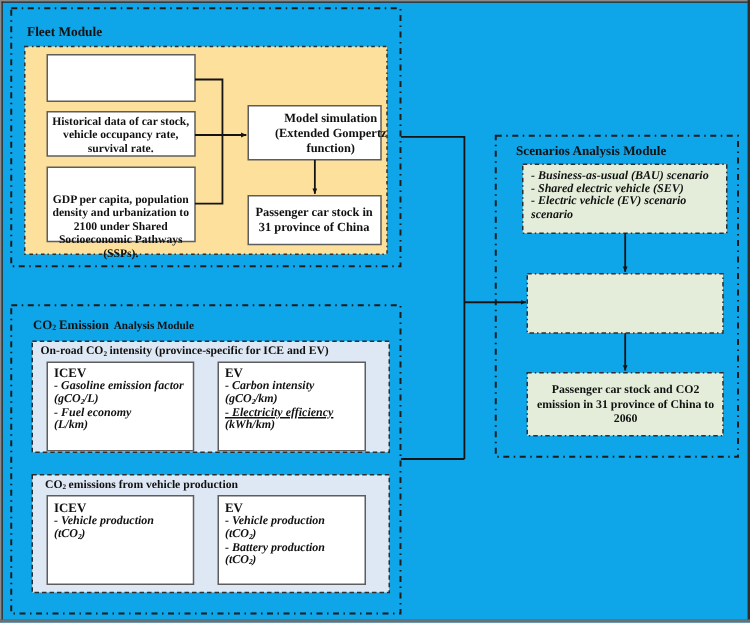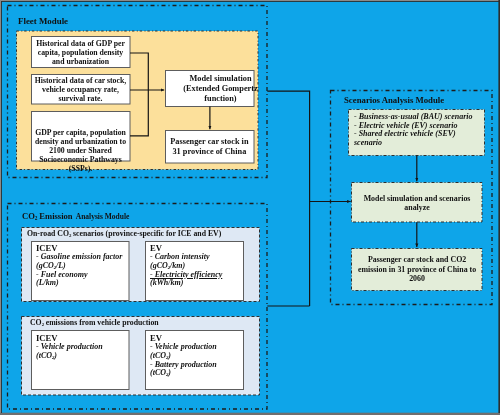--- a/index.html
+++ b/index.html
@@ -62,25 +62,20 @@
     <rect x="145.5" y="330.5" width="98" height="59" fill="#ffffff" stroke="#5d5d5d" stroke-width="1"></rect>
 
     <rect x="330.5" y="90.5" width="161.5" height="214" fill="none" stroke="#1c1c1c" stroke-width="1.3" stroke-dasharray="4 3 1 3"></rect>
     <rect x="348.5" y="109.5" width="136" height="46" fill="#E3EDD9" stroke="#2e2e2e" stroke-width="1" stroke-dasharray="3 2 1 2"></rect>
     <rect x="351.5" y="182.5" width="130.5" height="39.5" fill="#E3EDD9" stroke="#2e2e2e" stroke-width="1" stroke-dasharray="3 2 1 2"></rect>
     <rect x="351.5" y="248.5" width="130.5" height="42" fill="#E3EDD9" stroke="#2e2e2e" stroke-width="1" stroke-dasharray="3 2 1 2"></rect>
   </svg>
 
   <div class="mtitle" style="left:18.2px;top:16.3px;font-size:8.9px;">Fleet Module</div>
 
-  <div class="ctr" style="left:31px;top:36px;width:99px;height:31.5px;font-size:7.75px;line-height:9.1px;">
-    <span>Historical data of GDP per</span>
-    <span>capita, population density</span>
-    <span>and urbanization</span>
-  </div>
 
   <div class="ctr" style="left:31px;top:73.6px;width:99px;height:30.5px;font-size:7.75px;line-height:9.1px;">
     <span>Historical data of car stock,</span>
     <span>vehicle occupancy rate,</span>
     <span>survival rate.</span>
   </div>
 
   <div class="ctr" style="left:31px;top:125px;width:99px;height:50.4px;font-size:7.75px;line-height:9.1px;">
     <span>GDP per capita, population</span>
     <span>density and urbanization to</span>
@@ -98,21 +93,21 @@
   <div class="ctr" style="left:165.4px;top:130.3px;width:88.8px;height:32.6px;font-size:8.3px;line-height:9.7px;">
     <span>Passenger car stock  in</span>
     <span>31 province of China</span>
   </div>
 
   <div class="mtitle" style="left:22.2px;top:210.8px;font-size:8.55px;">
     <span>CO</span><sub>2</sub><span> Emission</span><span style="font-size:7.5px;margin-left:3.2px;">Analysis Module</span>
   </div>
 
   <div class="grplabel" style="left:26.8px;top:229px;font-size:7.78px;">
-    <span>On-road CO</span><sub>2</sub><span> scenarios (province-specific for ICE and EV)</span>
+    <span>On-road CO</span><sub>2</sub><span> intensity (province-specific for ICE and EV)</span>
   </div>
 
   <div class="lft" style="left:35.7px;top:244.3px;width:92px;">
     <div class="ct" style="font-size:8.6px;line-height:9.1px;">ICEV</div>
     <div class="cl" style="font-size:8px;line-height:8.7px;"><span>- Gasoline emission factor</span></div>
     <div class="cl" style="font-size:8px;line-height:8.7px;"><span>(gCO</span><sub>2</sub><span>/L)</span></div>
     <div class="cl" style="font-size:8px;line-height:8.7px;"><span>- Fuel economy</span></div>
     <div class="cl" style="font-size:8px;line-height:8.7px;"><span>(L/km)</span></div>
   </div>
 
@@ -139,29 +134,25 @@
     <div class="cl" style="font-size:8px;line-height:8.7px;"><span>- Vehicle production</span></div>
     <div class="cl" style="font-size:8px;line-height:8.7px;"><span>(tCO</span><sub>2</sub><span>)</span></div>
     <div class="cl" style="font-size:8px;line-height:8.7px;"><span>- Battery production</span></div>
     <div class="cl" style="font-size:8px;line-height:8.7px;"><span>(tCO</span><sub>2</sub><span>)</span></div>
   </div>
 
   <div class="mtitle" style="left:344.4px;top:94.6px;font-size:8.75px;">Scenarios Analysis Module</div>
 
   <div class="lft" style="left:354.3px;top:112.7px;width:128px;">
     <div class="cl" style="font-size:8px;line-height:8.6px;">- Business-as-usual (BAU) scenario</div>
+    <div class="cl" style="font-size:8px;line-height:8.6px;">- Shared electric vehicle (SEV)</div>
     <div class="cl" style="font-size:8px;line-height:8.6px;">- Electric vehicle (EV) scenario</div>
-    <div class="cl" style="font-size:8px;line-height:8.6px;">- Shared electric vehicle (SEV)</div>
     <div class="cl" style="font-size:8px;line-height:8.6px;">scenario</div>
   </div>
 
-  <div class="ctr" style="left:351.8px;top:182.5px;width:130.1px;height:39.8px;font-size:7.9px;line-height:9.5px;">
-    <span>Model simulation and scenarios</span>
-    <span>analyze</span>
-  </div>
 
   <div class="ctr" style="left:351.8px;top:248.3px;width:130.1px;height:42.2px;font-size:7.9px;line-height:9.5px;">
     <span>Passenger car stock and CO2</span>
     <span>emission in 31 province of China to</span>
     <span>2060</span>
   </div>
 
   <svg class="layer" viewBox="0 0 500 415">
     <defs>
       <marker id="ah" markerWidth="6" markerHeight="6" refX="3.6" refY="1.7" orient="auto" markerUnits="userSpaceOnUse">

